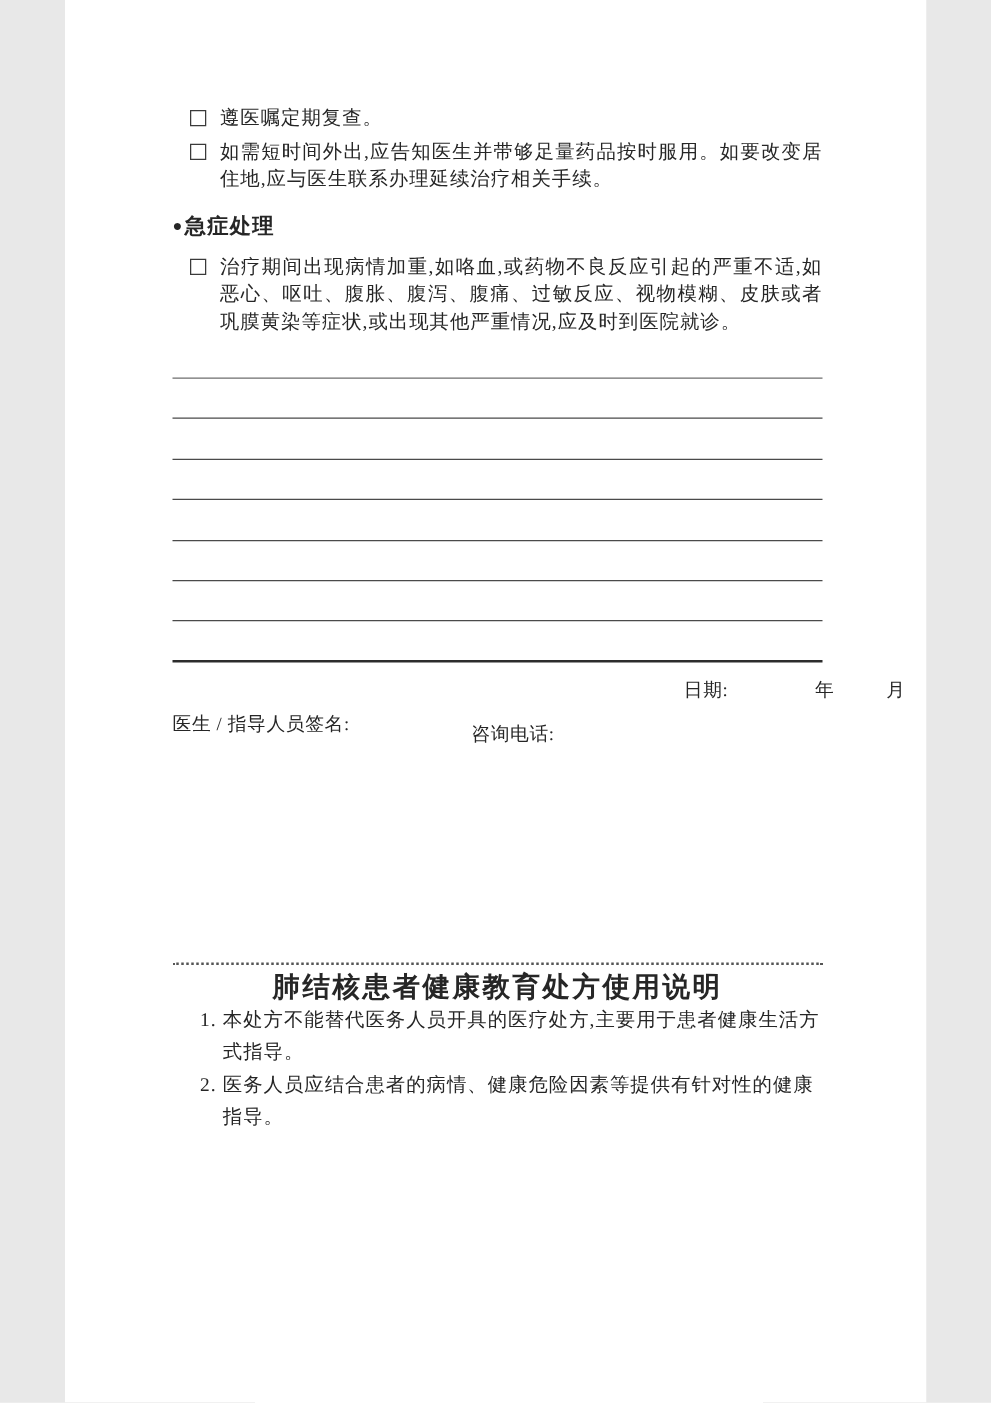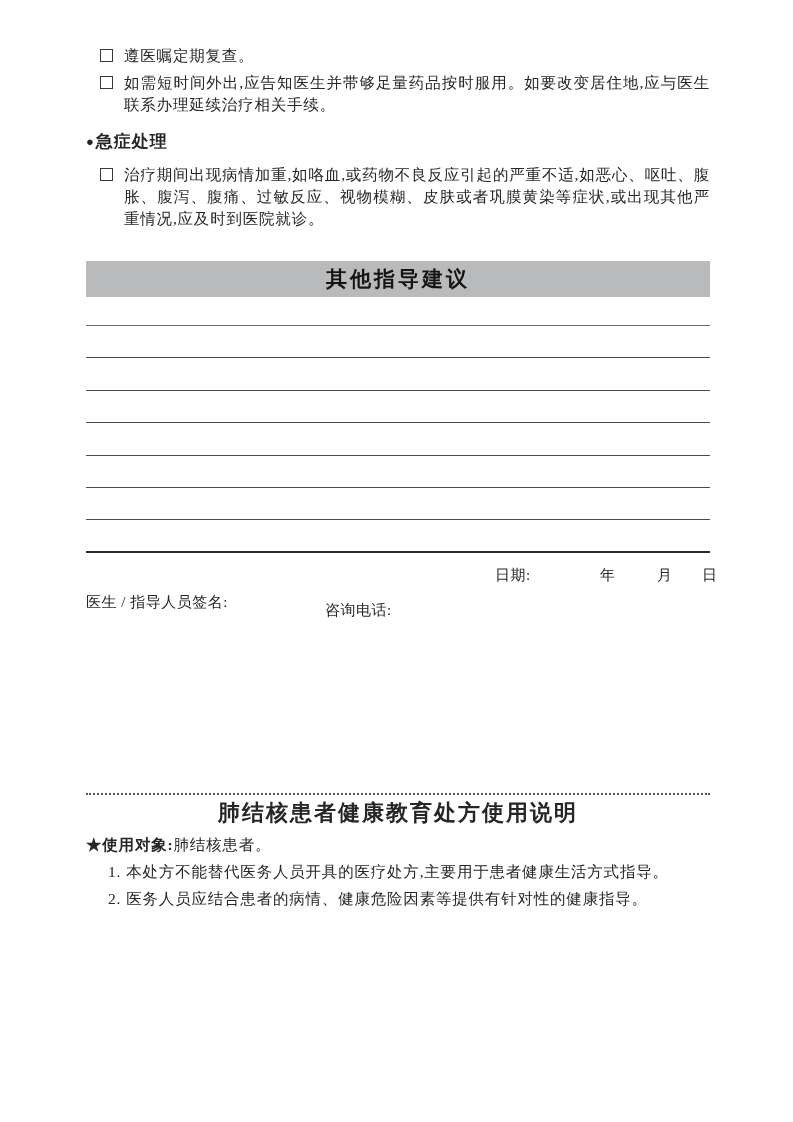--- a/index.html
+++ b/index.html
@@ -1,25 +1,25 @@
 <!DOCTYPE html>
 <html><head>
 <meta charset="utf-8">
 <style>
   * { box-sizing: border-box; }
   html, body { margin: 0; padding: 0; background: #e8e8e8; }
   .page {
     position: relative;
-    width: 793px;
+    width: 689px;
     height: 1122px;
     margin: 0 auto;
     background: #ffffff;
     font-family: "Liberation Serif", serif;
     color: #262626;
-    padding: 45px 83px 0 86px;
+    padding: 84px 83px 0 86px;
     overflow: hidden;
   }
   
   .check-item {
     display: flex;
     margin: 0 0 5px 14px;
     font-size: 15.5px;
     line-height: 22px;
     text-align: justify;
   }
@@ -120,23 +120,20 @@
     <div class="section-heading">
       <span class="bullet">●</span>
       <span>急症处理</span>
     </div>
     <div class="check-item">
       <span class="checkbox"></span>
       <span class="check-text">治疗期间出现病情加重,如咯血,或药物不良反应引起的严重不适,如恶心、呕吐、腹胀、腹泻、腹痛、过敏反应、视物模糊、皮肤或者巩膜黄染等症状,或出现其他严重情况,应及时到医院就诊。</span>
     </div>
   </section>
 
-  <div class="banner">
-    <span>其他指导建议</span>
-  </div>
 
   <div>
     <div class="ruled-line"></div>
     <div class="ruled-line"></div>
     <div class="ruled-line"></div>
     <div class="ruled-line"></div>
     <div class="ruled-line"></div>
     <div class="ruled-line"></div>
     <div class="ruled-line"></div>
     <div class="ruled-line"></div>
@@ -148,23 +145,20 @@
     <span class="sig-date">日期:</span>
     <span class="sig-year">年</span>
     <span class="sig-month">月</span>
     <span class="sig-day">日</span>
   </div>
 
   <div class="dotted-sep"></div>
 
   <section>
     <h2 class="footer-title">肺结核患者健康教育处方使用说明</h2>
-    <p class="usage-line">
-      <b>★使用对象:</b><span>肺结核患者。</span>
-    </p>
     <div class="method-item">
       <span class="method-num">1.</span>
       <span>本处方不能替代医务人员开具的医疗处方,主要用于患者健康生活方式指导。</span>
     </div>
     <div class="method-item">
       <span class="method-num">2.</span>
       <span>医务人员应结合患者的病情、健康危险因素等提供有针对性的健康指导。</span>
     </div>
   </section>
 

